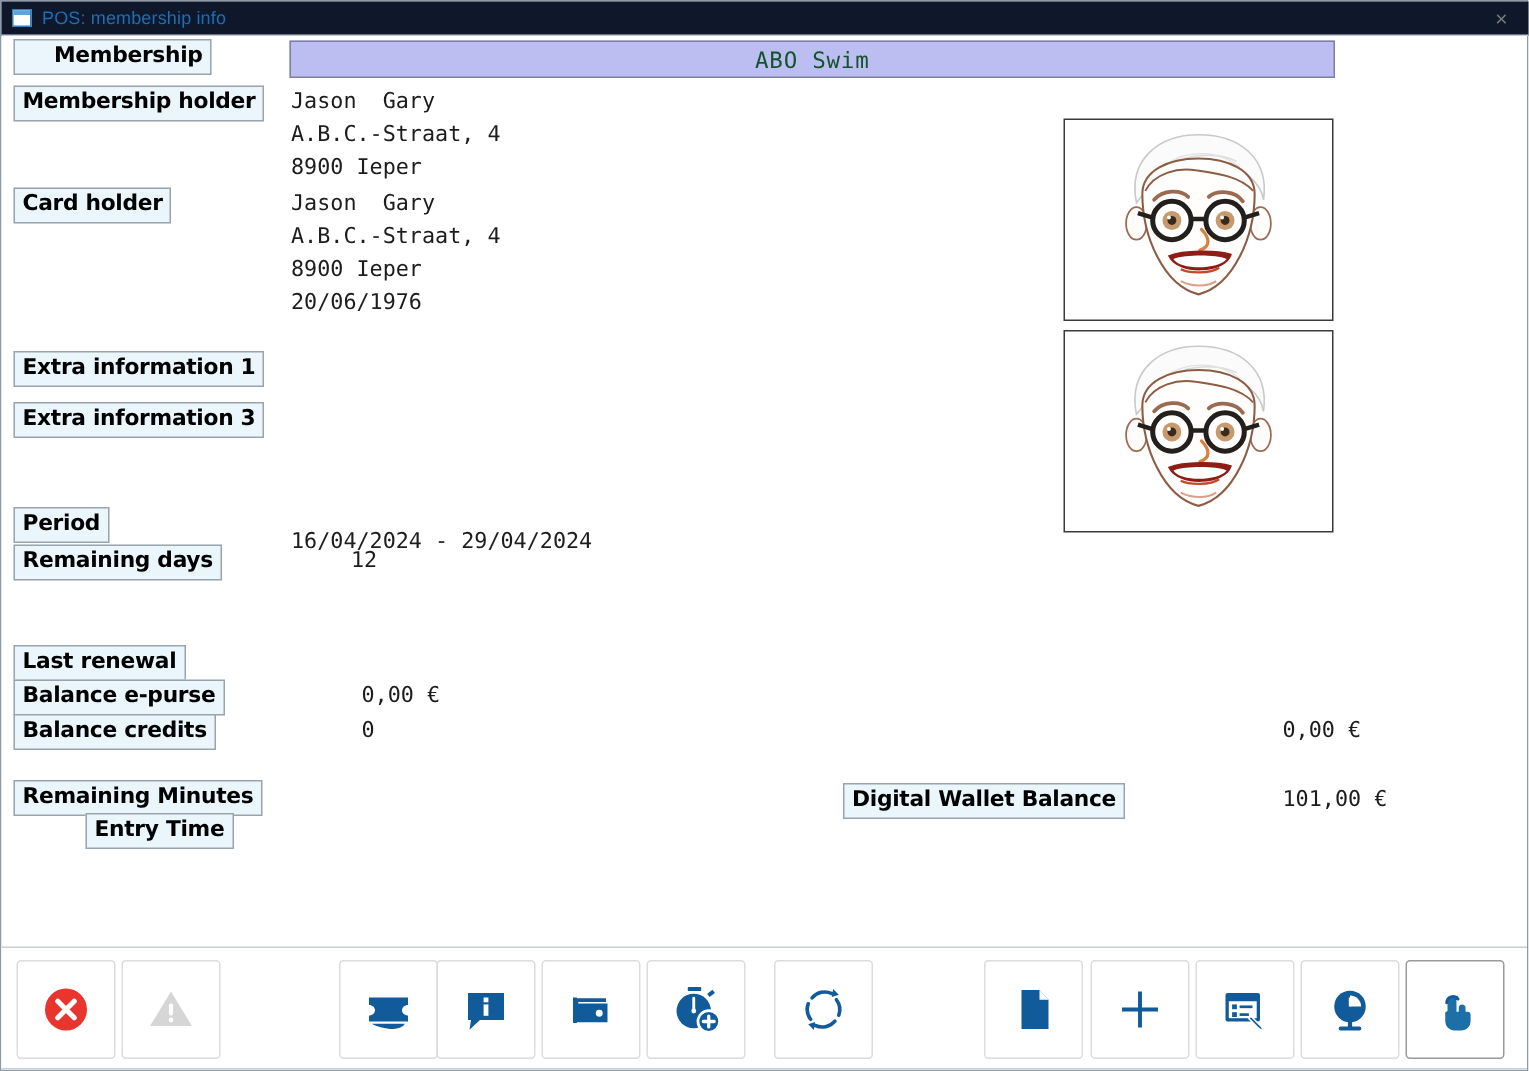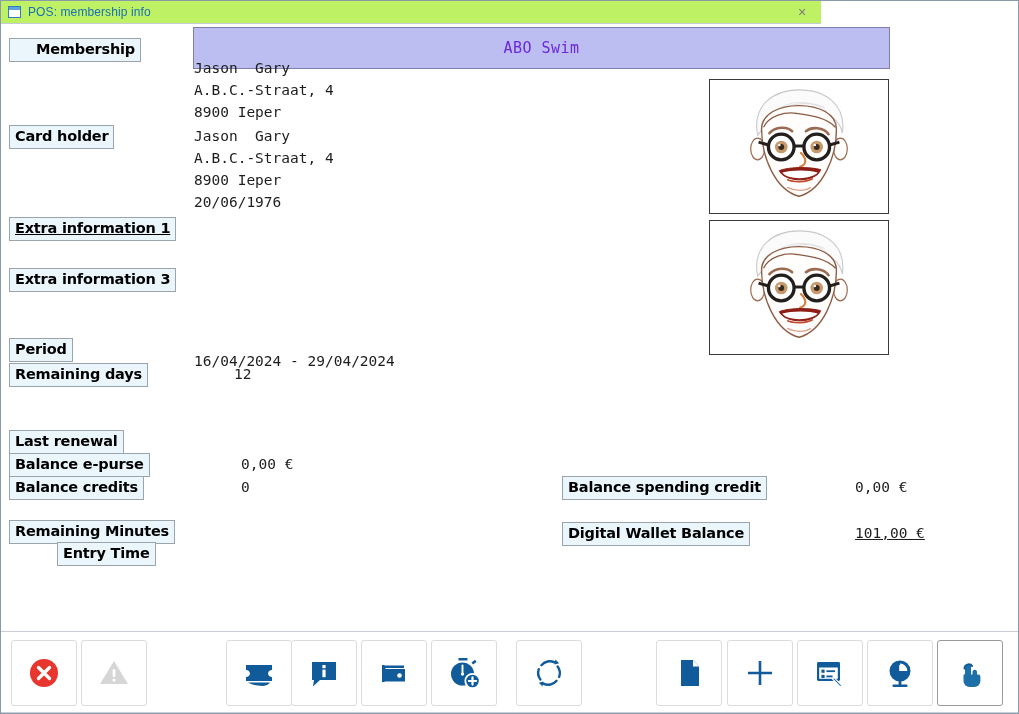--- a/index.html
+++ b/index.html
@@ -13,22 +13,22 @@
   #app {
     position: relative;
     width: 1019px; height: 714px;
     background: #ffffff;
     border: 1px solid #8a9aa8;
   }
 
   
   #titlebar {
     position: absolute; left: 0; top: 0;
-    width: 820px; height: 23px;
-    background: #bef264;
+    width: 1019px; height: 23px;
+    background: #0f172a;
     border-bottom: 1px solid #c4cdd6;
     display: flex; align-items: center;
   }
   #tb-icon {
     width: 13px; height: 12px;
     margin-left: 7px; margin-right: 7px;
     border: 1px solid #2f7fc0;
     background: #ffffff;
     position: relative;
     flex: 0 0 auto;
@@ -80,27 +80,27 @@
     font-size: 14.5px;
     color: #1d1d1d;
     white-space: pre;
     letter-spacing: 0px;
   }
 
   
   #membership-banner {
     position: absolute;
     left: 192px; top: 3px;
-    width: 697px; height: 42px;
+    width: 697px; height: 25px;
     background: #bcbdf0;
     border: 1px solid #7d7fa8;
     display: flex; align-items: center; justify-content: center;
     font-family: "DejaVu Sans Mono", monospace;
     font-size: 15px;
-    color: #6d28d9;
+    color: #14532d;
     letter-spacing: 0.5px;
   }
 
   
   .avatar-box {
     position: absolute;
     border: 1px solid #3a3a3a;
     background: #ffffff;
     overflow: hidden;
   }
@@ -139,34 +139,35 @@
 <div id="app">
 
   <div id="titlebar">
     <div id="tb-icon"></div>
     <div id="tb-title">POS: membership info</div>
     <div id="tb-close">×</div>
   </div>
 
   <div id="body">
 
-    <div class="lbl" style="left:8px; top:14px;padding-left:26px;">Membership</div>
+    <div class="lbl" style="left:8px; top:2px;padding-left:26px;">Membership</div>
     <div id="membership-banner">ABO Swim</div>
 
+    <div class="lbl" style="left:8px; top:33px;">Membership holder</div>
     <div class="val" style="left:193px; top:36px;">Jason  Gary</div>
     <div class="val" style="left:193px; top:58px;">A.B.C.-Straat, 4</div>
     <div class="val" style="left:193px; top:80px;">8900 Ieper</div>
 
     <div class="lbl" style="left:8px; top:101px;">Card holder</div>
     <div class="val" style="left:193px; top:104px;">Jason  Gary</div>
     <div class="val" style="left:193px; top:126px;">A.B.C.-Straat, 4</div>
     <div class="val" style="left:193px; top:148px;">8900 Ieper</div>
     <div class="val" style="left:193px; top:170px;">20/06/1976</div>
 
-    <div class="lbl" style="left:8px; top:193px;text-decoration:underline;">Extra information 1</div>
+    <div class="lbl" style="left:8px; top:210px;">Extra information 1</div>
     <div class="val" style="left:193px; top:202px;"></div>
 
     <div class="val" style="left:193px; top:224px;"></div>
 
     <div class="lbl" style="left:8px; top:244px;">Extra information 3</div>
     <div class="val" style="left:193px; top:247px;"></div>
 
     <div class="lbl" style="left:8px; top:314px;">Period</div>
     <div class="val" style="left:193px; top:317px;margin-top:12px;">16/04/2024 - 29/04/2024</div>
 
@@ -181,25 +182,24 @@
 
     <div class="lbl" style="left:8px; top:452px;">Balance credits</div>
     <div class="val" style="left:240px; top:455px;">0</div>
 
     <div class="lbl" style="left:8px; top:496px;">Remaining Minutes</div>
     <div class="val" style="left:240px; top:499px;"></div>
 
     <div class="lbl" style="left:8px; top:518px;margin-left:48px;">Entry Time</div>
     <div class="val" style="left:240px; top:522px;"></div>
 
-    <div class="lbl" style="left:561px; top:452px;">Balance spending credit</div>
     <div class="val" style="left:854px; top:455px;">0,00 €</div>
 
     <div class="lbl" style="left:561px; top:498px;text-align:right;">Digital Wallet Balance</div>
-    <div class="val" style="left:854px; top:501px;text-decoration:underline;">101,00 €</div>
+    <div class="val" style="left:854px; top:501px;">101,00 €</div>
 
     <div class="avatar-box" id="avatar1">
       <svg viewBox="0 0 180 135" xmlns="http://www.w3.org/2000/svg">
         <g transform="translate(90,68) scale(1.0)">
 
           <path d="M-42,-12 C-48,-42 -26,-58 0,-58 C28,-58 48,-42 44,-14 C42,-26 30,-36 16,-38 C2,-40 -22,-34 -34,-22 Z" fill="#fbfbfb" stroke="#c9c9c9" stroke-width="1.1"></path>
           <path d="M-30,-30 C-18,-44 10,-48 26,-40" fill="none" stroke="#dcdcdc" stroke-width="1"></path>
           <path d="M-22,-38 C-8,-48 14,-48 28,-36" fill="none" stroke="#e2e2e2" stroke-width="0.9"></path>
 
           <ellipse cx="-42" cy="2" rx="7" ry="11" fill="#fffdfb" stroke="#9a6a52" stroke-width="1.2"></ellipse>

